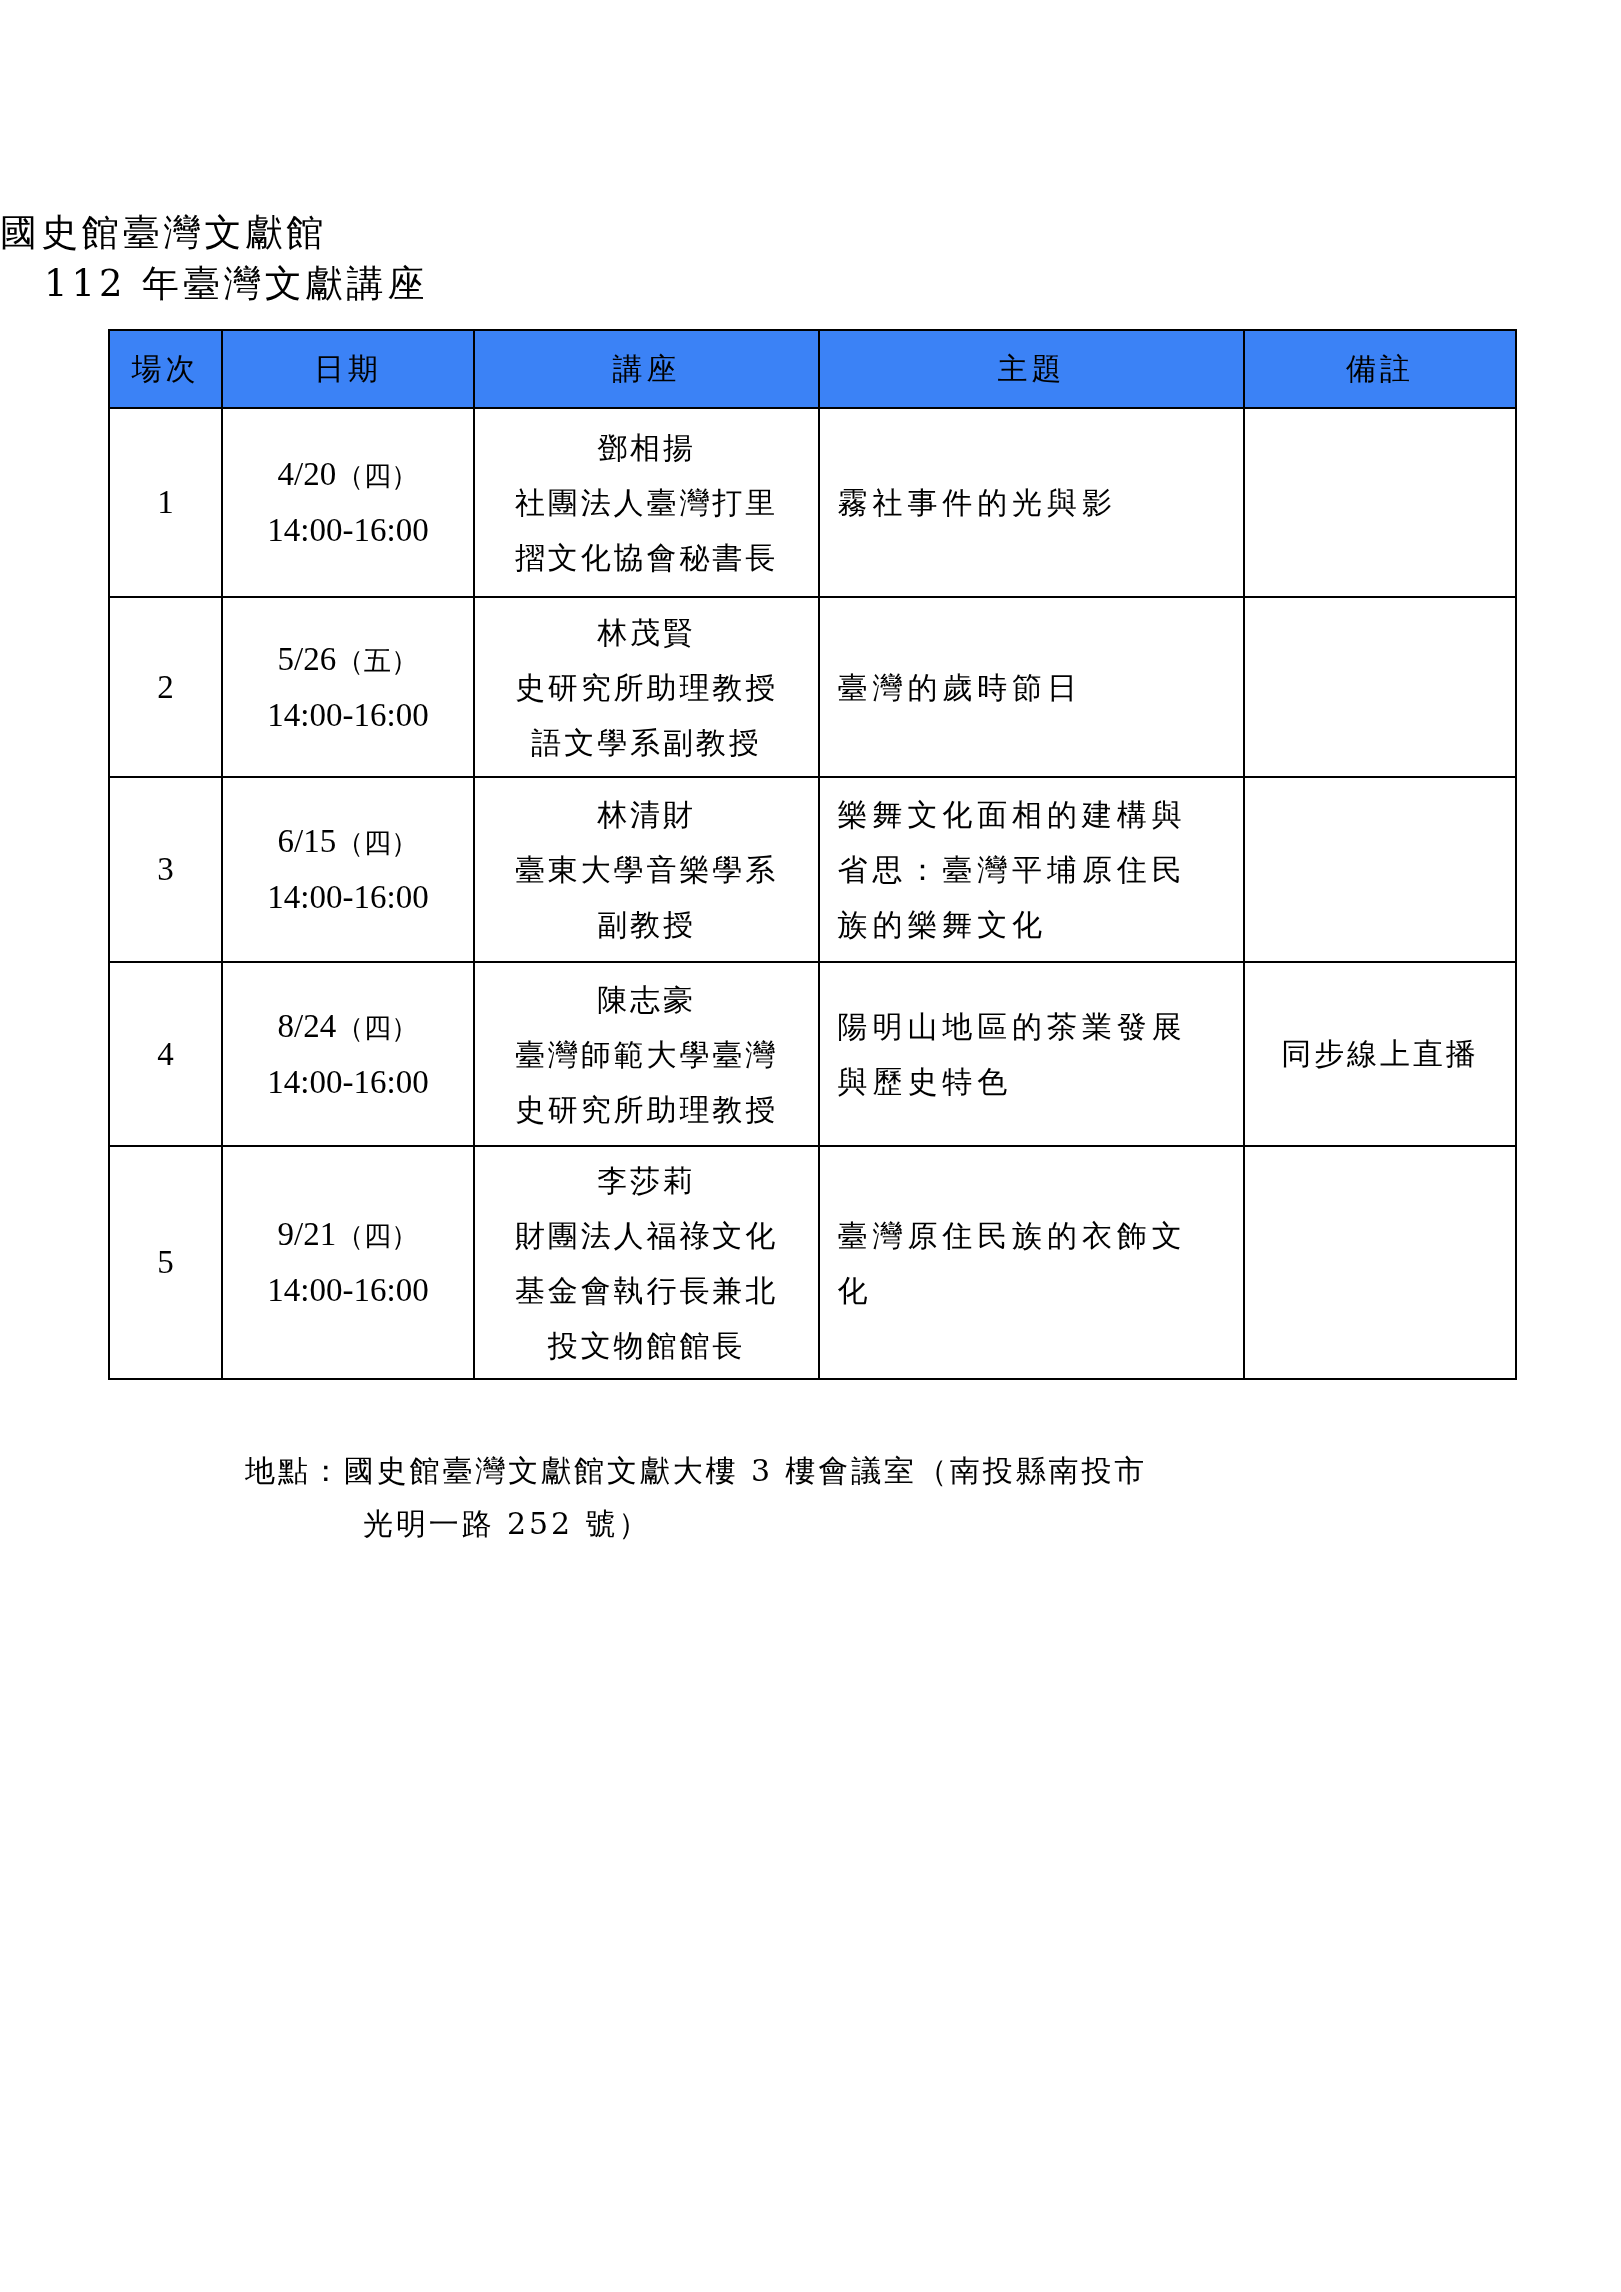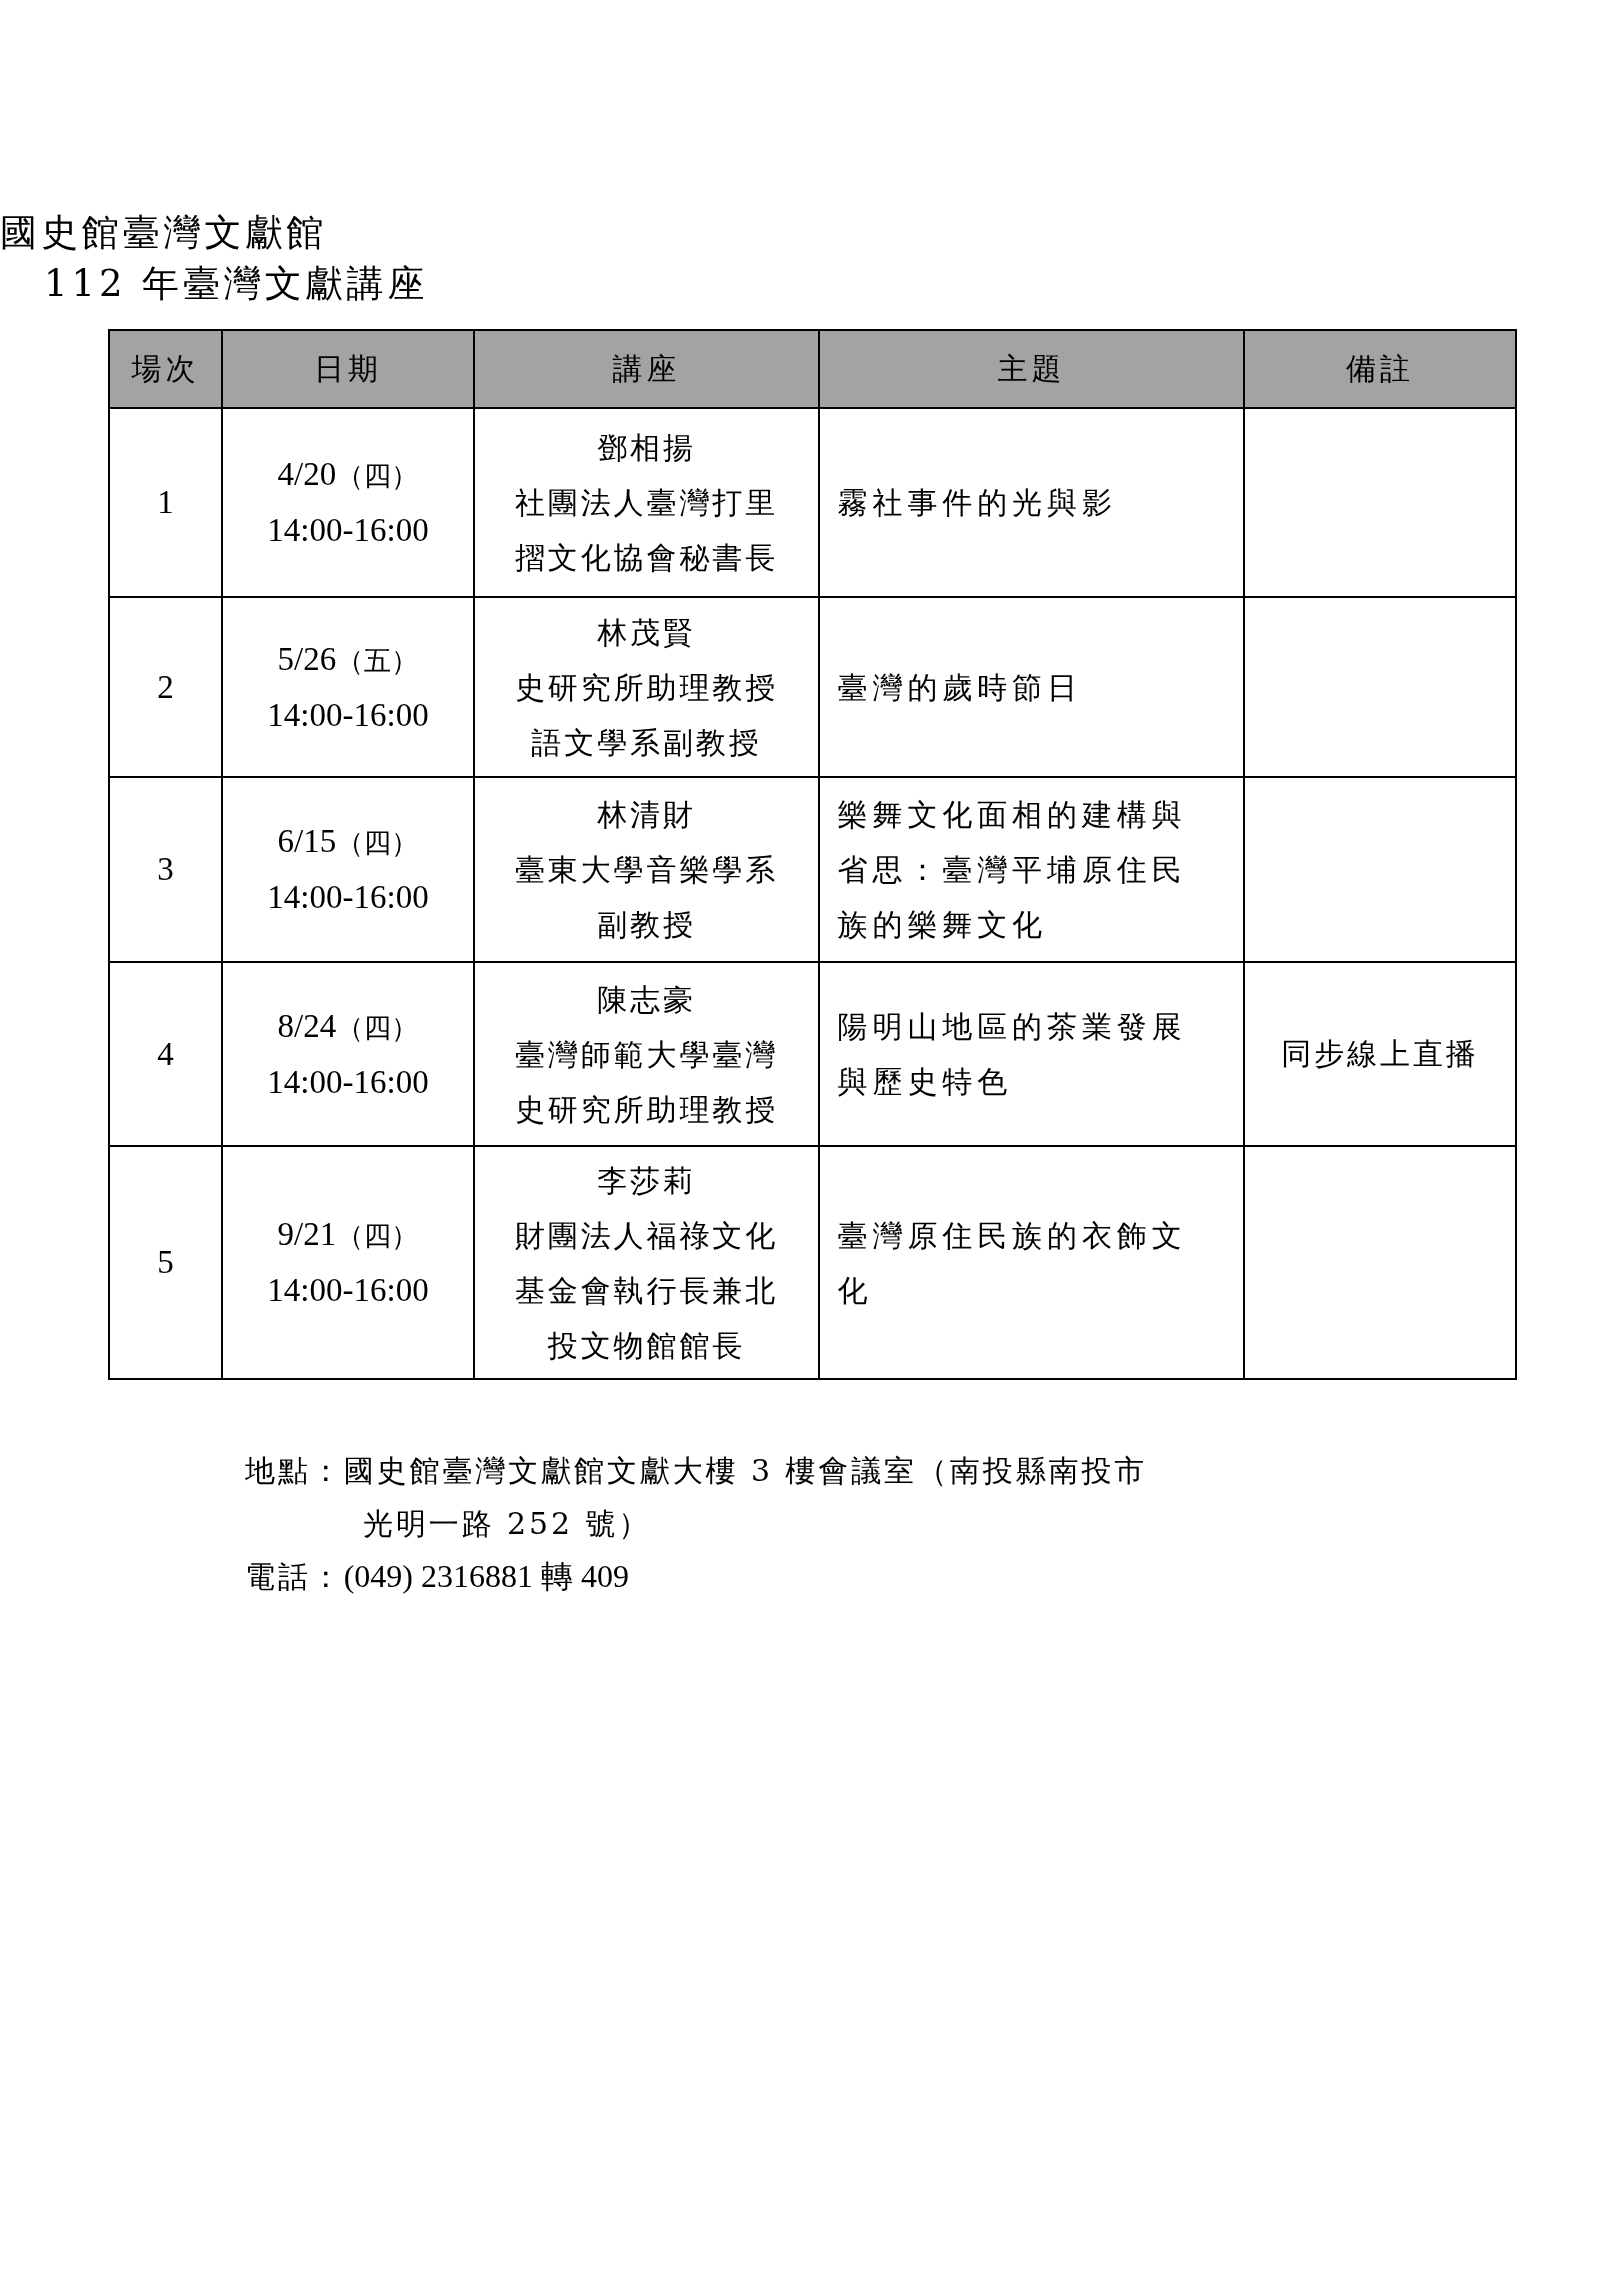--- a/index.html
+++ b/index.html
@@ -3,21 +3,21 @@
 <meta charset="utf-8">
 <style>
   html, body { margin: 0; padding: 0; background: #ffffff; }
   body { width: 1621px; height: 2293px; position: relative; overflow: hidden;
          font-family: "DejaVu Serif", "Liberation Serif", serif; color: #000; }
   .title { position: absolute; left: 0; width: 1500px; font-size: 37px; line-height: 49px; letter-spacing: 3.9px; }
   .t1 { top: 208px; }
   .t2 { top: 259px; margin-left: 44px; }
   table.sched { position: absolute; left: 108px; top: 329px; border-collapse: collapse; table-layout: fixed; width: 1407px; }
   table.sched td, table.sched th { border: 2.9px solid #000; padding: 0; font-weight: normal; vertical-align: middle; }
-  table.sched th { background: #a3a3a3; height: 76px; font-size: 30px; text-align: center; letter-spacing: 3.9px; }
+  table.sched th { background: #3b82f6; height: 76px; font-size: 30px; text-align: center; letter-spacing: 3.9px; }
   .c-no { text-align: center; font-family: "Liberation Serif", serif; font-size: 33px; }
   .c-date { text-align: center; font-family: "Liberation Serif", serif; font-size: 33px; line-height: 55px; }
   .c-date .wd { font-family: "DejaVu Serif", serif; font-size: 27.4px; }
   .c-speaker { text-align: center; font-size: 30px; line-height: 55px; letter-spacing: 2.9px; }
   .c-topic { text-align: left; font-size: 30px; line-height: 55px; letter-spacing: 4.9px; padding-left: 17.6px !important; padding-right: 7.8px !important; margin-left: 22px; }
   .c-note { text-align: center; font-size: 30px; letter-spacing: 2.9px; }
   .line { display: block; }
   .footer { position: absolute; left: 245px; font-size: 30px; line-height: 53px; letter-spacing: 2.9px; }
   .footer .row { display: block; white-space: nowrap; }
   .footer .indent { padding-left: 118px; }
@@ -131,15 +131,14 @@
         <span class="line">化</span>
       </td>
       <td class="c-note"></td>
     </tr>
   </tbody>
 </table>
 
 <div class="footer" style="top:1444px;">
   <span class="row"><span>地點：</span><span>國史館臺灣文獻館文獻大樓 3 樓會議室（南投縣南投市</span></span>
   <span class="row indent">光明一路 252 號）</span>
-  <span class="row"><span>電話：</span><span class="num">(049) 2316881 轉 409</span></span>
 </div>
 
 
 </body></html>

